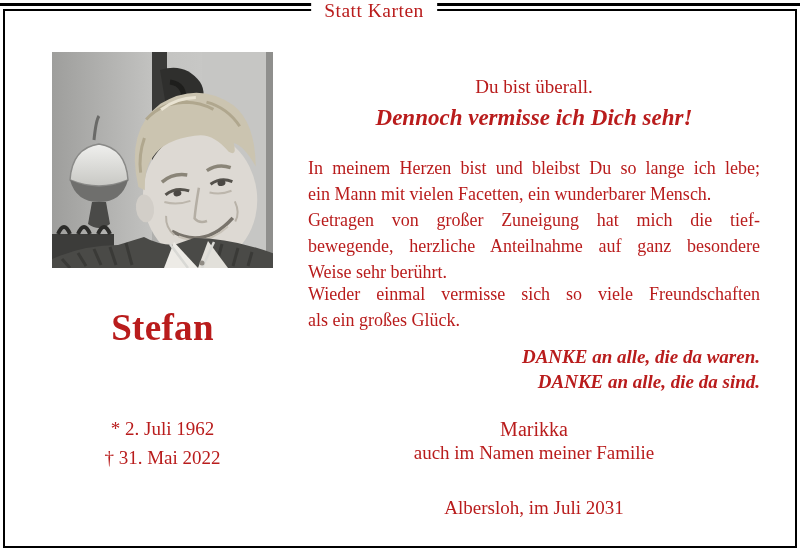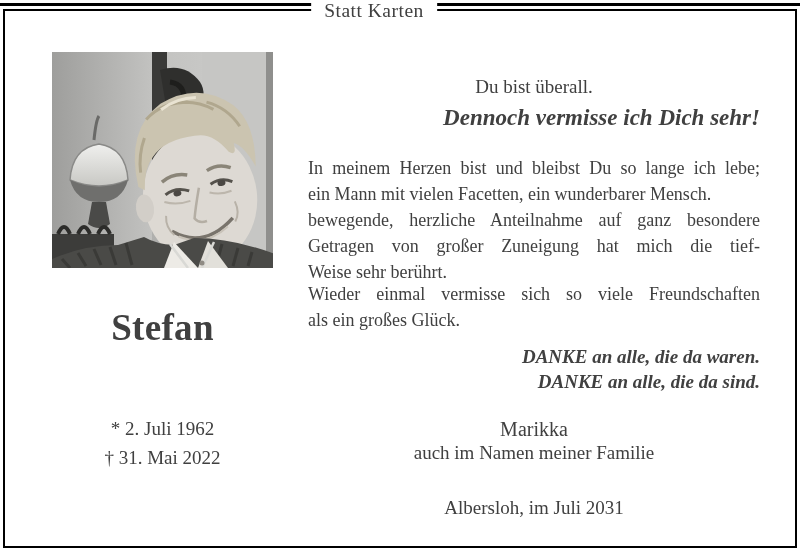--- a/index.html
+++ b/index.html
@@ -3,21 +3,21 @@
 <meta charset="utf-8">
 <style>
   * { margin: 0; padding: 0; box-sizing: border-box; }
   html, body { background: #ffffff; }
   .page {
     position: relative;
     width: 800px;
     height: 552px;
     background: #ffffff;
     font-family: "Liberation Serif", "DejaVu Serif", serif;
-    color: #404040;
+    color: #b91c1c;
     overflow: hidden;
   }
   .top-rule {
     position: absolute;
     top: 3px; left: 0; right: 0;
     height: 3px;
     background: #000;
   }
   .statt-label {
     position: absolute;
@@ -59,21 +59,21 @@
     position: absolute;
     left: 30px; top: 414px;
     width: 265px;
     text-align: center;
     font-size: 19px;
     line-height: 29px;
   }
   
   .rc { position: absolute; left: 308px; width: 452px; }
   .intro-line   { top: 76px;  text-align: center; font-size: 19px; }
-  .headline     { top: 105px; text-align: right; font-style: italic; font-weight: bold; font-size: 23px; }
+  .headline     { top: 105px; text-align: center; font-style: italic; font-weight: bold; font-size: 23px; }
   .para { font-size: 18px; }
   .para .jline {
     text-align: justify;
     text-align-last: justify;
     line-height: 26px;
     height: 26px;
     overflow: hidden;
     white-space: normal;
   }
   .para .lline {
@@ -181,22 +181,22 @@
 
   <div class="rc intro-line">Du bist überall.</div>
   <div class="rc headline">Dennoch vermisse ich Dich sehr!</div>
 
   <div class="rc para p1">
     <div class="jline">In meinem Herzen bist und bleibst Du so lange ich lebe;</div>
     <div class="lline">ein Mann mit vielen Facetten, ein wunderbarer Mensch.</div>
   </div>
 
   <div class="rc para p2">
+    <div class="jline">Getragen von großer Zuneigung hat mich die tief-</div>
     <div class="jline">bewegende, herzliche Anteilnahme auf ganz besondere</div>
-    <div class="jline">Getragen von großer Zuneigung hat mich die tief-</div>
     <div class="lline">Weise sehr berührt.</div>
   </div>
 
   <div class="rc para p3">
     <div class="jline">Wieder einmal vermisse sich so viele Freundschaften</div>
     <div class="lline">als ein großes Glück.</div>
   </div>
 
   <div class="rc thanks">
     <div>DANKE an alle, die da waren.</div>

